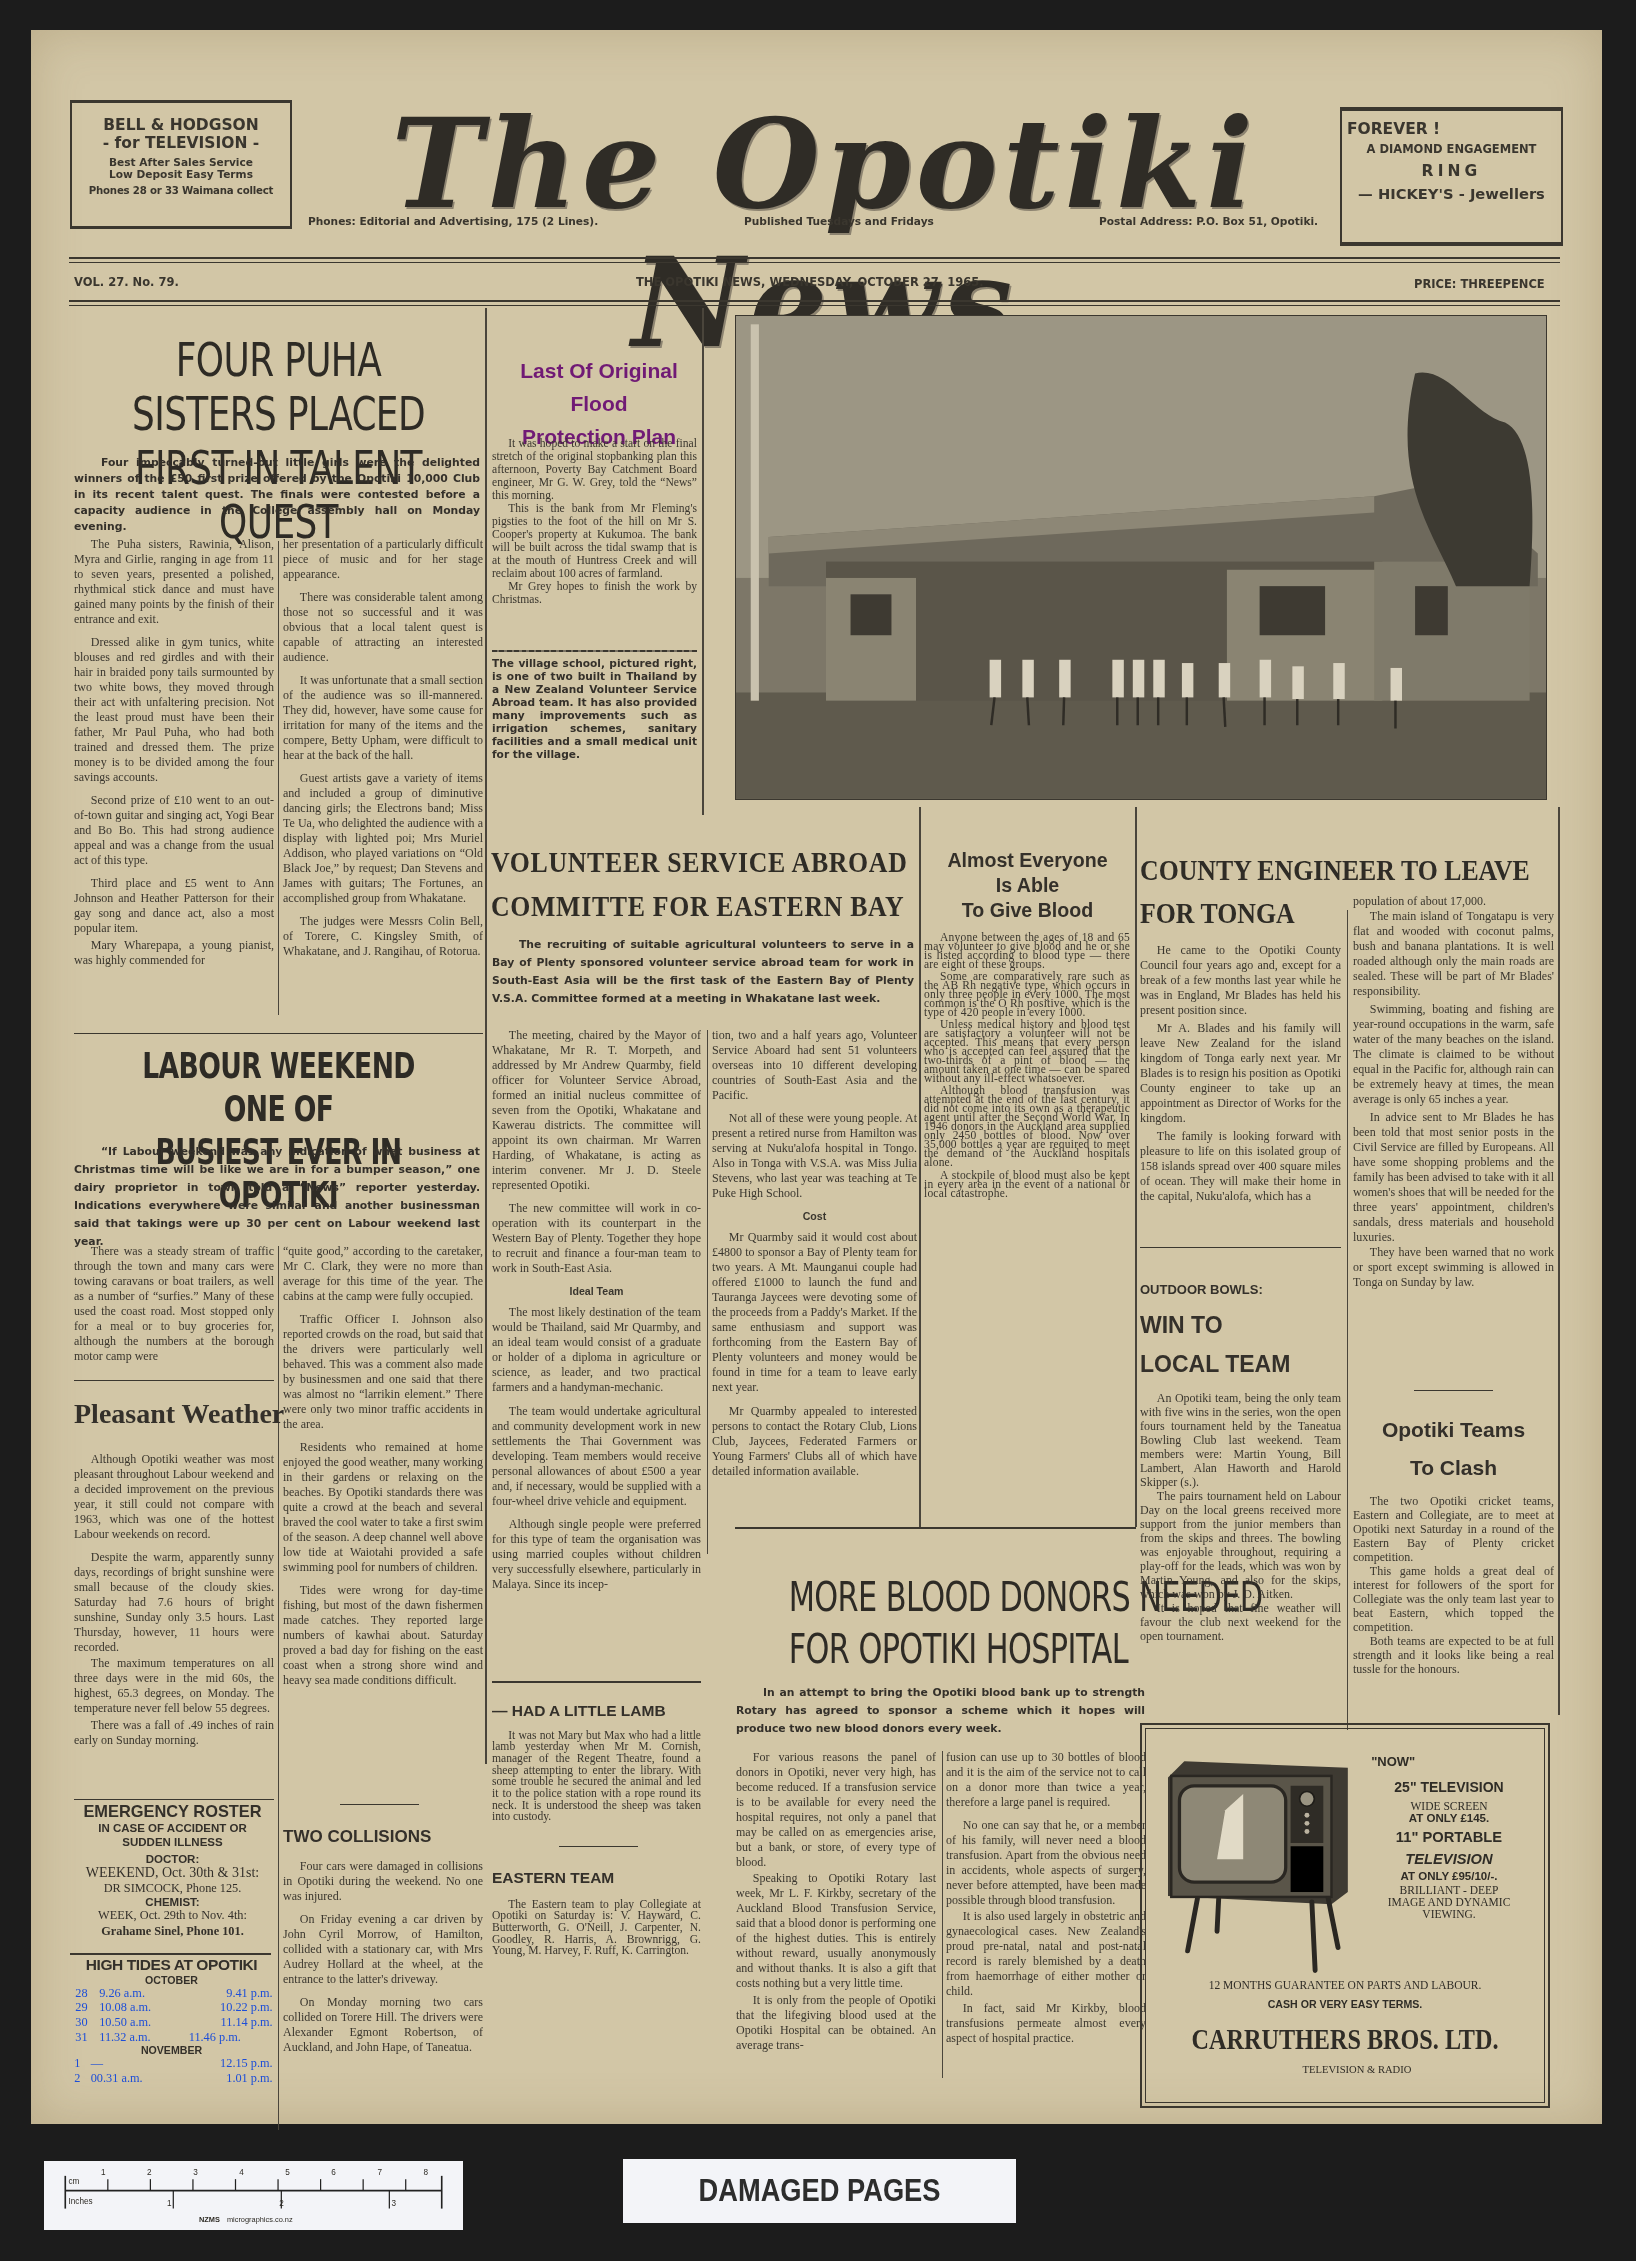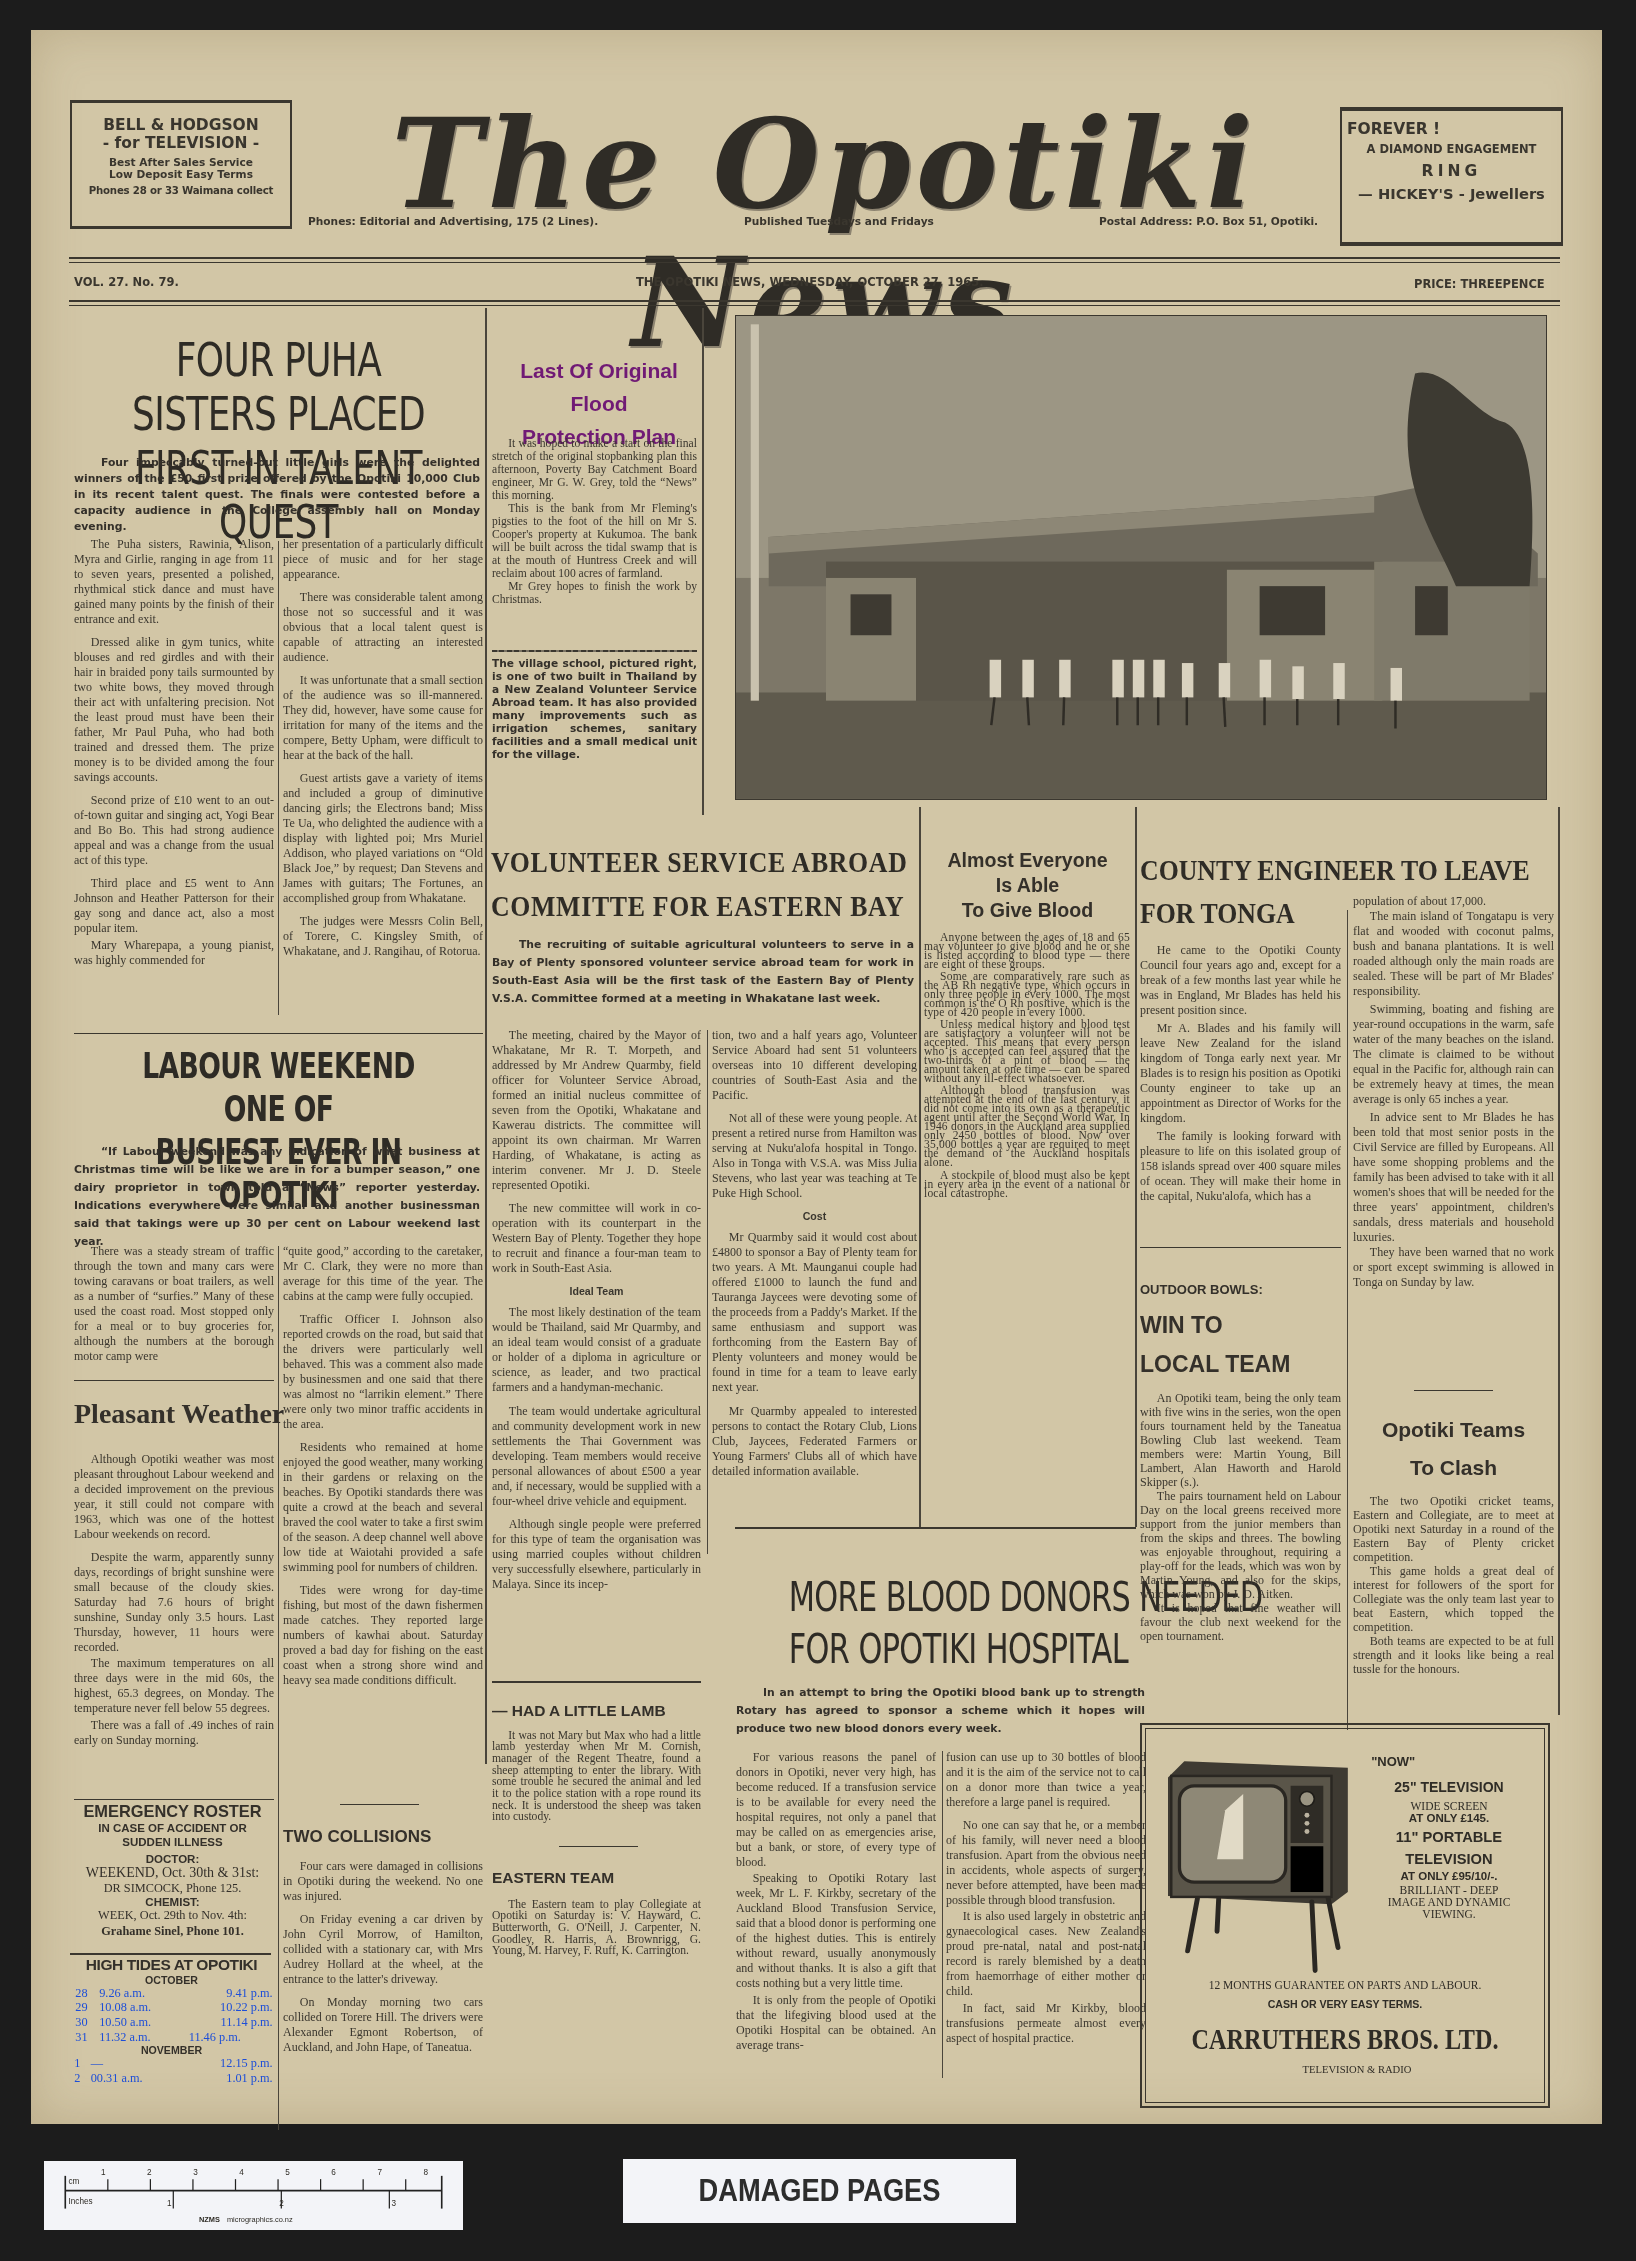--- a/index.html
+++ b/index.html
@@ -363,21 +363,21 @@
         <line x1="176" y1="172" x2="180" y2="256"></line>
         <line x1="196" y1="168" x2="208" y2="228"></line>
       </g>
     </svg>
     <div class="center sans" style="position:absolute; left:221px; top:29.5px; width:172px; color:#2f2c26;">
       <div style="font-weight:bold; font-size:13px; text-align:left; padding-left:8.2px;">"NOW"</div>
       <div style="font-weight:bold; font-size:14px; margin-top:9.8px;">25" TELEVISION</div>
       <div class="serif" style="font-size:11.5px; margin-top:4.9px;">WIDE SCREEN</div>
       <div style="font-weight:bold; font-size:11.5px;">AT ONLY £145.</div>
       <div style="font-weight:bold; font-size:14.7px; margin-top:4.9px;">11" PORTABLE</div>
-      <div style="font-weight:bold; font-size:14.7px; margin-top:6.5px;">TELEVISION</div>
+      <div style="font-weight:bold; font-size:14.7px; margin-top:6.5px;font-style:italic;">TELEVISION</div>
       <div style="font-weight:bold; font-size:11.5px; margin-top:3.3px;">AT ONLY £95/10/-.</div>
       <div class="serif" style="font-size:11.5px; margin-top:1.6px;">BRILLIANT - DEEP</div>
       <div class="serif" style="font-size:11.5px;">IMAGE AND DYNAMIC</div>
       <div class="serif" style="font-size:11.5px;">VIEWING.</div>
     </div>
     <div class="serif center" style="position:absolute; left:0; width:100%; top:254px; font-size:11.5px; color:#2f2c26;">12 MONTHS GUARANTEE ON PARTS AND LABOUR.</div>
     <div class="sans center" style="position:absolute; left:0; width:100%; top:273px; font-size:10.6px; font-weight:bold; color:#2f2c26;">CASH OR VERY EASY TERMS.</div>
     <div class="serif center" style="position:absolute; left:0; width:100%; top:298px; font-size:29.5px; font-weight:bold; color:#2f2c26; transform:scaleX(0.82);">CARRUTHERS BROS. LTD.</div>
     <div class="serif center" style="position:absolute; left:12px; width:100%; top:339px; font-size:10.6px; color:#2f2c26;">TELEVISION &amp; RADIO</div>
   </div>

